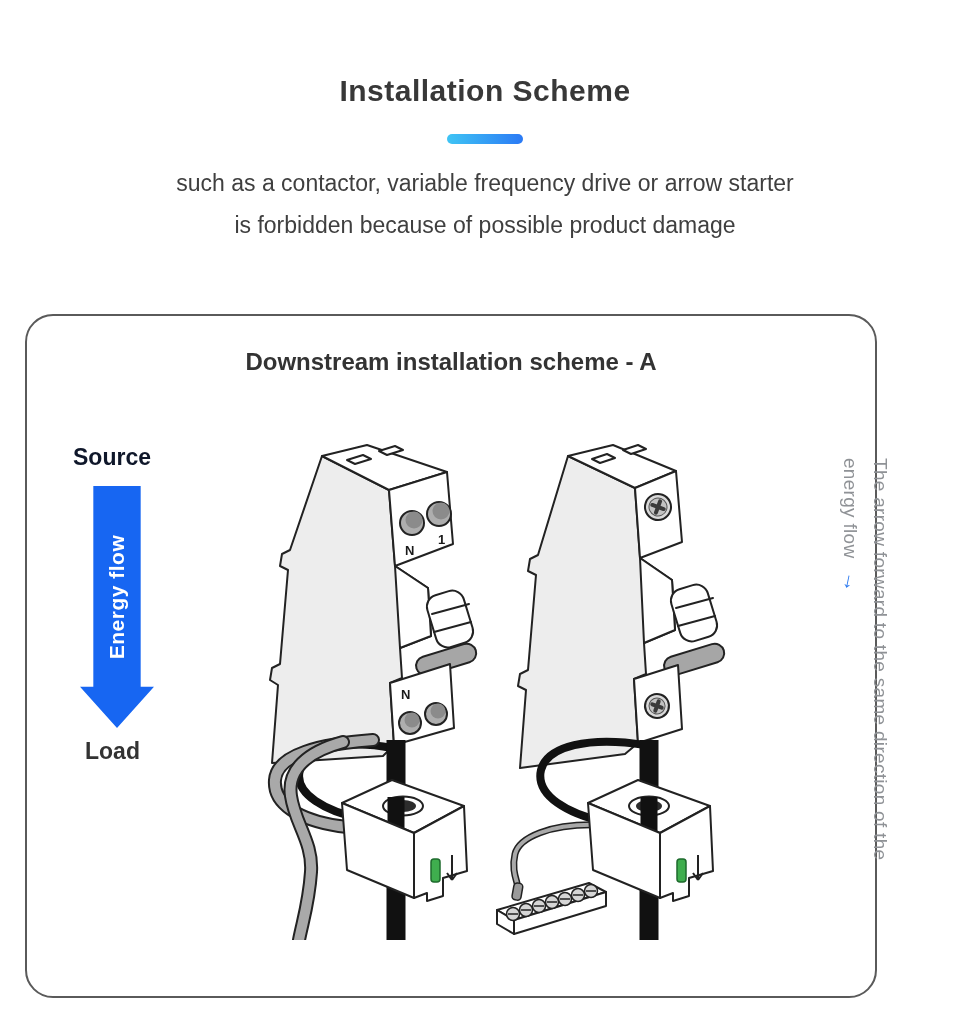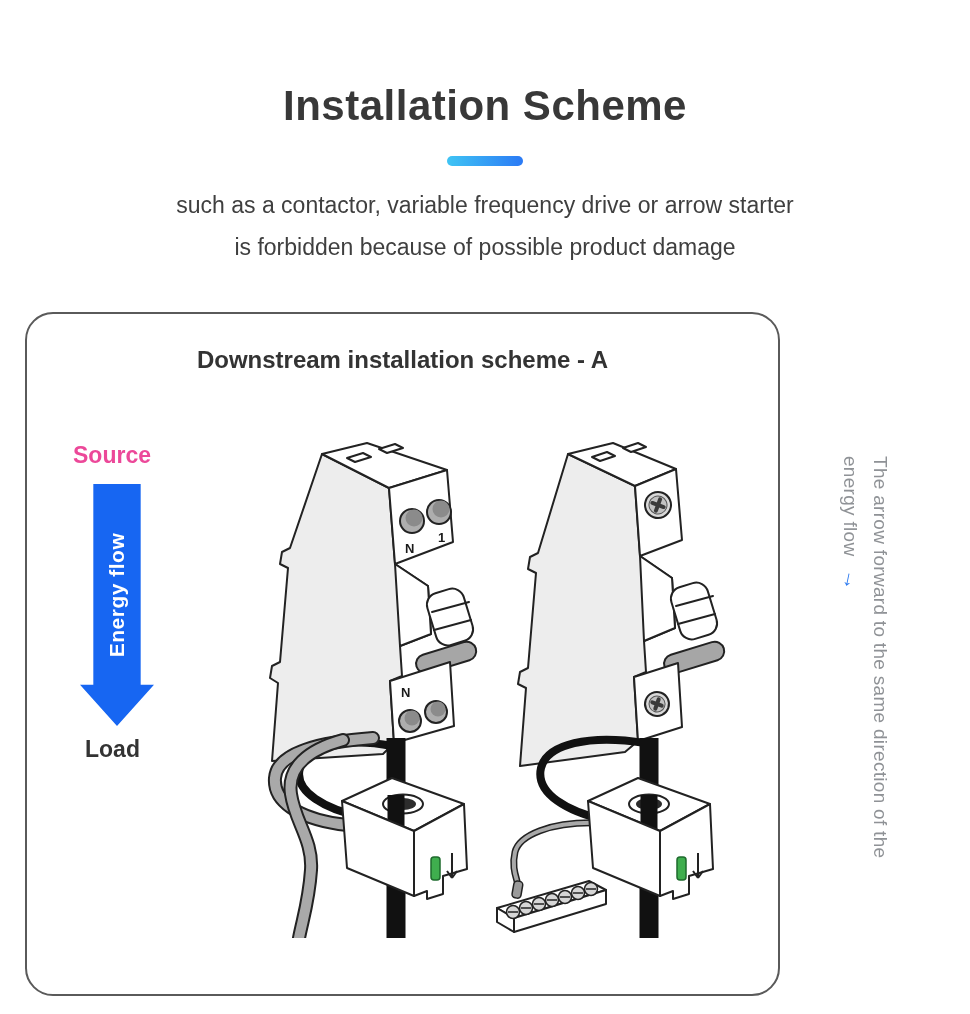--- a/index.html
+++ b/index.html
@@ -1,26 +1,26 @@
 <!DOCTYPE html>
 <html><head>
 <meta charset="utf-8">
 <style>
   html,body{margin:0;padding:0;background:#ffffff;}
   body{width:970px;height:1014px;font-family:"Liberation Sans",sans-serif;position:relative;overflow:hidden;}
   .stage{position:relative;width:970px;height:1014px;background:#fff;}
 
-  .title{margin:16px;padding-top:66px;text-align:center;font-size:42px;font-weight:700;color:#383838;letter-spacing:0.5px;}
+  .title{margin:8px;padding-top:66px;text-align:center;font-size:30px;font-weight:700;color:#383838;letter-spacing:0.5px;}
   .divider{width:76px;height:10px;border-radius:5px;margin:26px auto 0;background:linear-gradient(90deg,#3fc4f4,#2b7af5);}
   .warning{margin-top:18px;text-align:center;font-size:23px;line-height:42px;color:#3f3f3f;}
 
-  .panel{position:absolute;left:25px;top:296px;width:755px;height:684px;border:2px solid #5a5a5a;border-radius:28px;box-sizing:border-box;background:#fff;}
+  .panel{position:absolute;left:25px;top:306px;width:852px;height:684px;border:2px solid #5a5a5a;border-radius:28px;box-sizing:border-box;background:#fff;}
   .panel-title{margin:0;padding-top:32px;text-align:center;font-size:24px;font-weight:700;color:#333;}
 
-  .source-label{position:absolute;left:46px;top:128px;font-size:23px;font-weight:700;color:#ec4899;}
+  .source-label{position:absolute;left:46px;top:128px;font-size:23px;font-weight:700;color:#0f172a;}
   .load-label{position:absolute;left:58px;top:422px;font-size:23px;font-weight:700;color:#333;}
 
   .flow-arrow{position:absolute;left:53px;top:170px;width:74px;height:242px;background:#1766f2;
     clip-path:polygon(18% 0,82% 0,82% 83%,100% 83%,50% 100%,0 83%,18% 83%);}
   .flow-text{position:absolute;left:50%;top:46%;transform:translate(-50%,-50%) rotate(-90deg);
     color:#fff;font-size:21px;font-weight:700;white-space:nowrap;letter-spacing:0.5px;}
 
   .device{position:absolute;}
   .device1{left:228px;top:124px;width:235px;height:500px;}
   .device2{left:462px;top:124px;width:300px;height:500px;}

